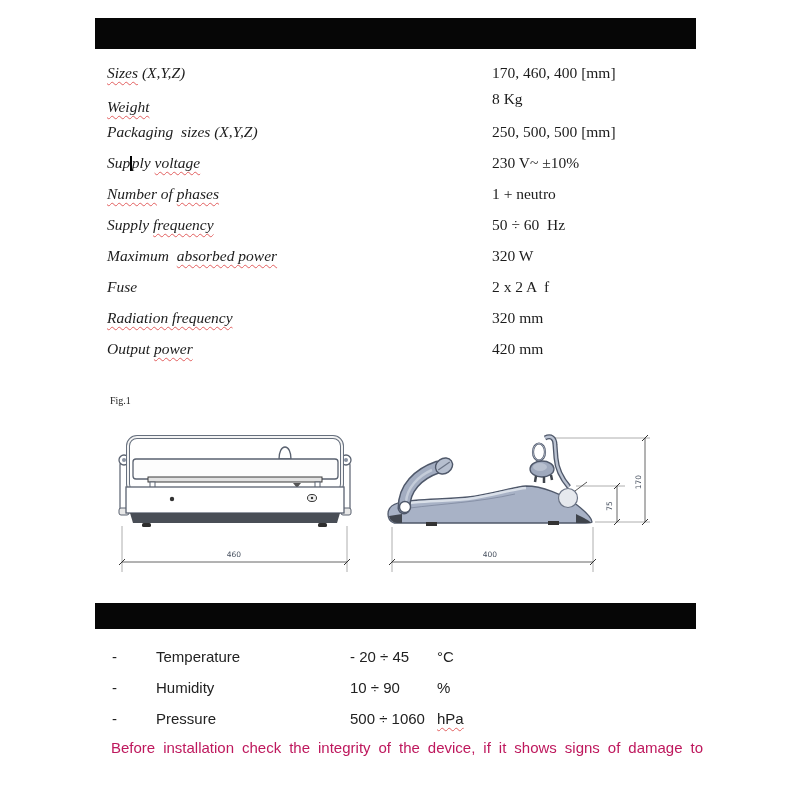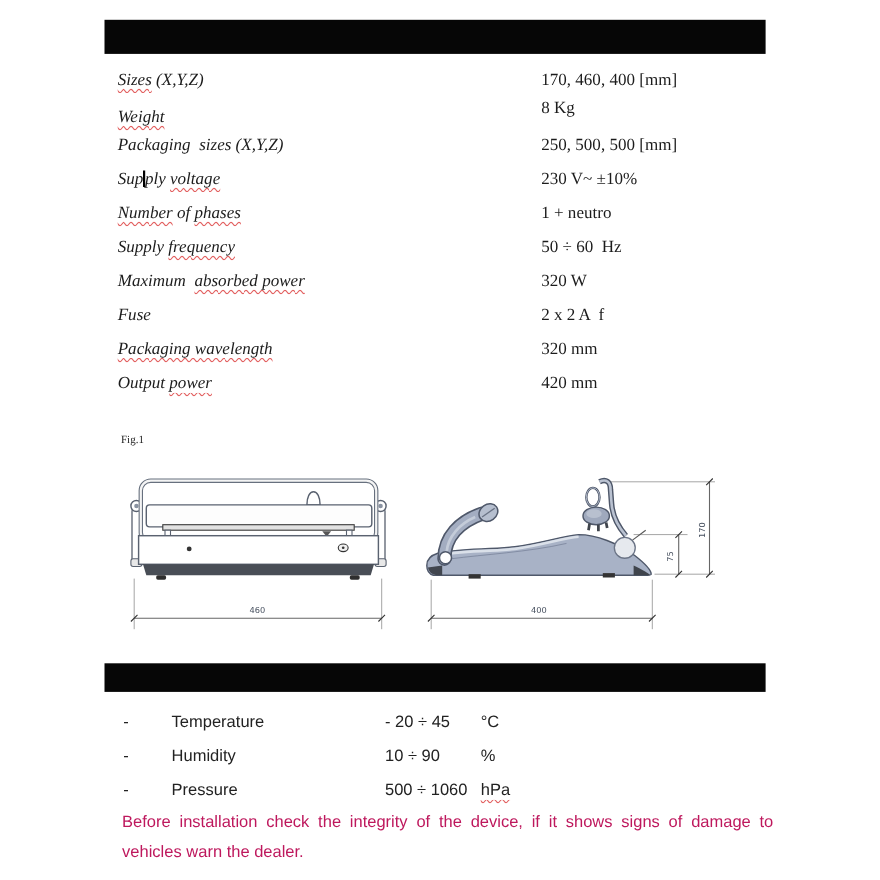--- a/index.html
+++ b/index.html
@@ -79,21 +79,21 @@
       </div>
       <div class="spec-row" style="top: 247px;">
         <span class="spec-label"><span>Maximum  </span><span class="sq">absorbed power</span></span>
         <span class="spec-value">320 W</span>
       </div>
       <div class="spec-row" style="top: 278px;">
         <span class="spec-label"><span>Fuse</span></span>
         <span class="spec-value">2 x 2 A  f</span>
       </div>
       <div class="spec-row" style="top: 309px;">
-        <span class="spec-label"><span class="sq">Packaging wavelength</span></span>
+        <span class="spec-label"><span class="sq">Radiation frequency</span></span>
         <span class="spec-value">320 mm</span>
       </div>
       <div class="spec-row" style="top: 340px;">
         <span class="spec-label"><span>Output </span><span class="sq">power</span></span>
         <span class="spec-value">420 mm</span>
       </div>
     </div>
 
   <div class="fig-caption">Fig.1</div>
 
@@ -201,16 +201,15 @@
   </div>
   <div class="pos-row" style="top:710px">
     <span class="pos-dash">-</span>
     <span class="pos-label">Pressure</span>
     <span class="pos-value">500 ÷ 1060</span>
     <span class="pos-unit sq">hPa</span>
   </div>
 
   <div class="note">
     <div class="note-line1">Before installation check the integrity of the device, if it shows signs of damage to</div>
-    <div class="note-line2">vehicles warn the dealer.</div>
   </div>
 
 </div>
 
 </body></html>

